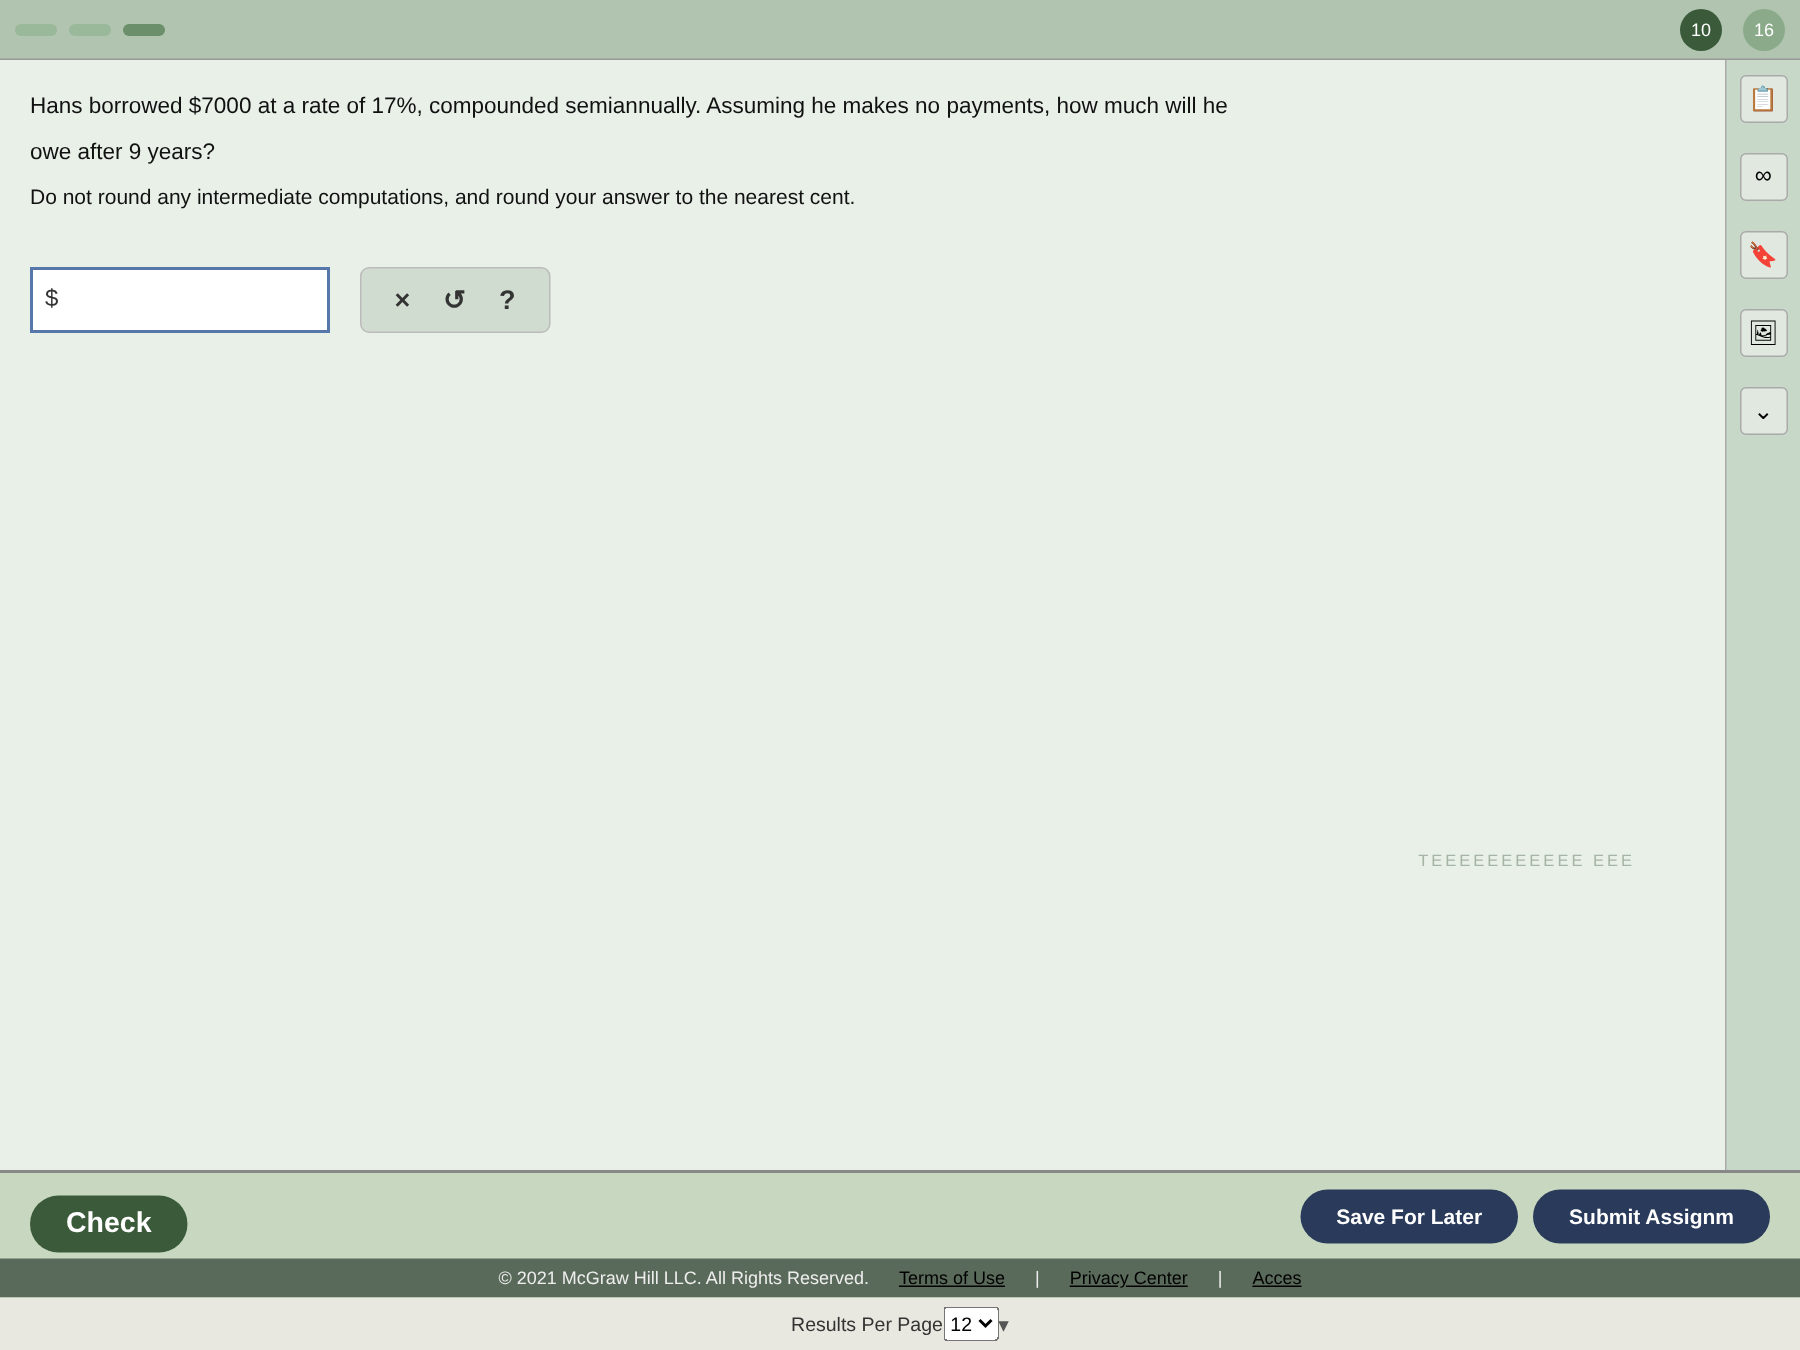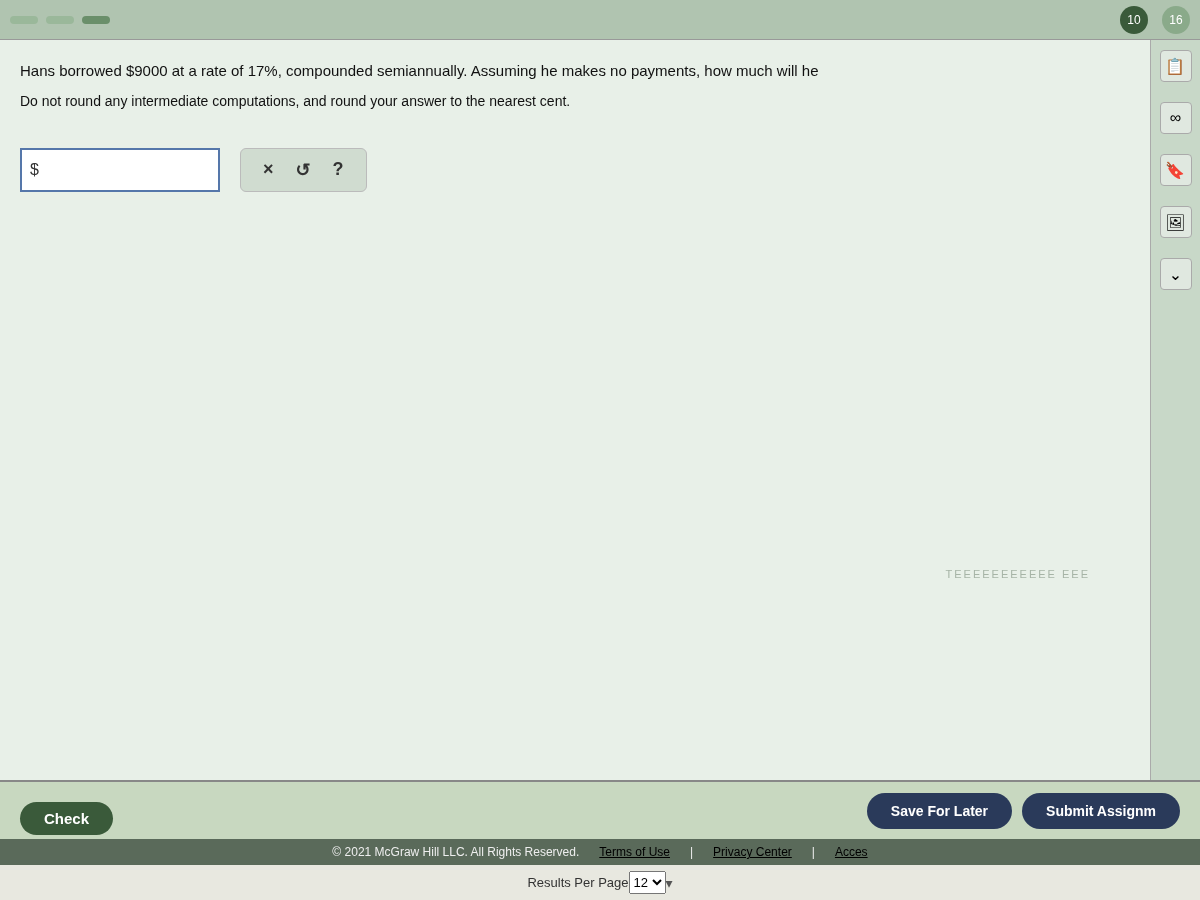--- a/index.html
+++ b/index.html
@@ -156,21 +156,21 @@
       gap: 10px;
       flex: 1;
     }
 
     .check-btn {
       background: #3a5a3a;
       color: #fff;
       border: none;
       border-radius: 20px;
       padding: 8px 24px;
-      font-size: 15px;
+      font-size: 19px;
       cursor: pointer;
       font-weight: bold;
       position: absolute;
       bottom: 65px;
       left: 20px;
     }
 
     .save-later-btn {
       background: #2a3a5a;
       color: #ffffff;
@@ -306,21 +306,22 @@
 
 <div class="right-sidebar">
   <div class="sidebar-icon">📋</div>
   <div class="sidebar-icon">∞</div>
   <div class="sidebar-icon">🔖</div>
   <div class="sidebar-icon">🖼</div>
   <div class="sidebar-icon">⌄</div>
 </div>
 
 <div class="main-content">
-  <p class="question-text">Hans borrowed $9000 at a rate of 17%, compounded semiannually. Assuming he makes no payments, how much will he</p>
+  <p class="question-text">Hans borrowed $7000 at a rate of 17%, compounded semiannually. Assuming he makes no payments, how much will he</p>
+  <p class="question-text">owe after 9 years?</p>
   <p class="instruction-text">Do not round any intermediate computations, and round your answer to the nearest cent.</p>
 
   <div class="answer-row">
 
     <div class="dollar-input-wrapper">
       <span class="dollar-sign">$</span>
       <input class="dollar-input" type="text" value="" placeholder="" style="">
     </div>
 
     <div class="action-buttons-row">

